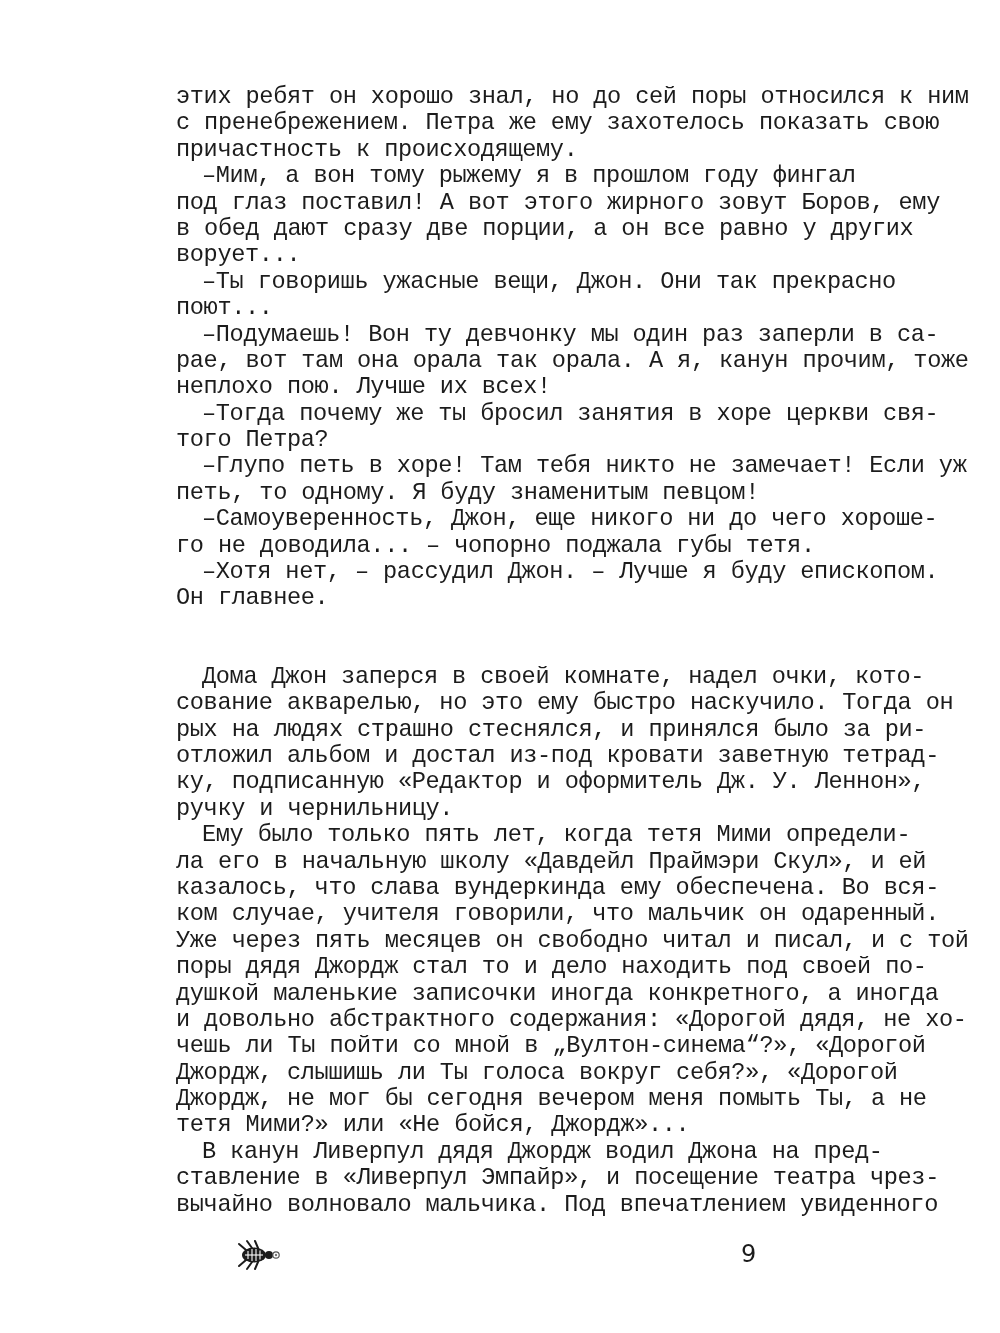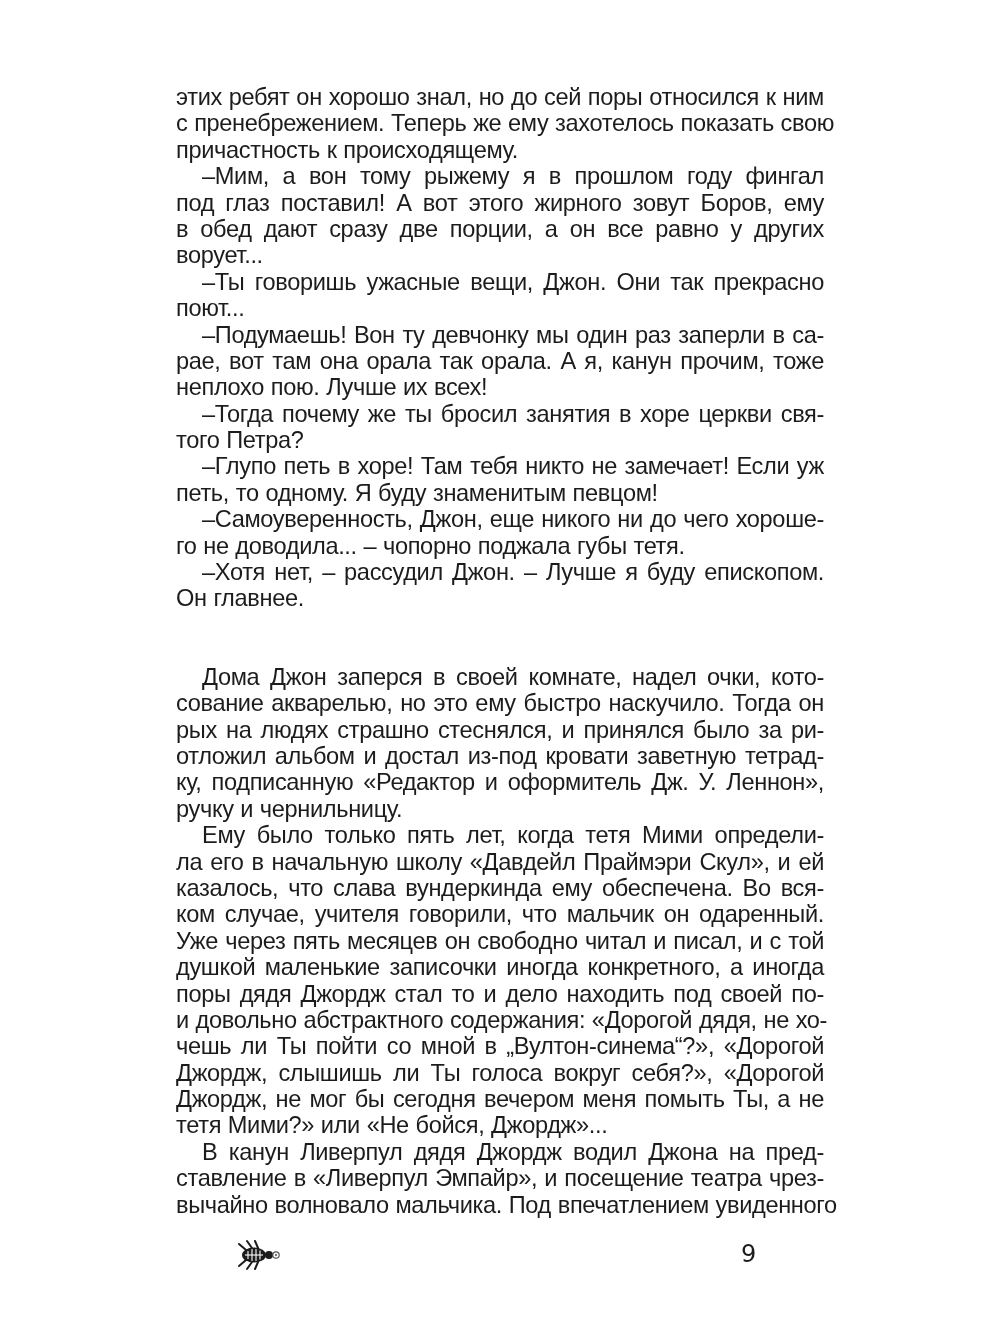--- a/index.html
+++ b/index.html
@@ -2,21 +2,21 @@
 <html><head>
 <meta charset="utf-8">
 <style>
   html, body { margin: 0; padding: 0; background: #ffffff; }
   body { width: 1000px; height: 1333px; position: relative; overflow: hidden; }
   .page {
     position: absolute;
     left: 176px;
     top: 84px;
     width: 648px;
-    font-family: Liberation Sans, sans-serif;
+    font-family: Liberation Mono, monospace;
     font-size: 23.6px;
     line-height: 26.4px;
     color: #1c1c1c;
     text-align: justify;
     letter-spacing: -0.35px;
     word-spacing: 0.5px;
   }
   .line {
     display: block;
     height: 26.4px;
@@ -43,21 +43,21 @@
     font-size: 24px;
     color: #1c1c1c;
   }
 </style>
 </head>
 <body>
 
 <div class="page" id="page-root">
     <div>
       <span class="line">этих ребят он хорошо знал, но до сей поры относился к ним</span>
-      <span class="line">с пренебрежением. Теперь же ему захотелось показать свою</span>
+      <span class="line">с пренебрежением. Петра же ему захотелось показать свою</span>
       <span class="line last">причастность к происходящему.</span>
     </div>
     <div>
       <span class="line indent">–Мим, а вон тому рыжему я в прошлом году фингал</span>
       <span class="line">под глаз поставил! А вот этого жирного зовут Боров, ему</span>
       <span class="line">в обед дают сразу две порции, а он все равно у других</span>
       <span class="line last">ворует...</span>
     </div>
     <div>
       <span class="line indent">–Ты говоришь ужасные вещи, Джон. Они так прекрасно</span>
@@ -92,22 +92,22 @@
       <span class="line">отложил альбом и достал из-под кровати заветную тетрад-</span>
       <span class="line">ку, подписанную «Редактор и оформитель Дж. У. Леннон»,</span>
       <span class="line last">ручку и чернильницу.</span>
     </div>
     <div>
       <span class="line indent">Ему было только пять лет, когда тетя Мими определи-</span>
       <span class="line">ла его в начальную школу «Давдейл Праймэри Скул», и ей</span>
       <span class="line">казалось, что слава вундеркинда ему обеспечена. Во вся-</span>
       <span class="line">ком случае, учителя говорили, что мальчик он одаренный.</span>
       <span class="line">Уже через пять месяцев он свободно читал и писал, и с той</span>
+      <span class="line">поры дядя Джордж стал то и дело находить под своей по-</span>
       <span class="line">душкой маленькие записочки иногда конкретного, а иногда</span>
-      <span class="line">поры дядя Джордж стал то и дело находить под своей по-</span>
       <span class="line">и довольно абстрактного содержания: «Дорогой дядя, не хо-</span>
       <span class="line">чешь ли Ты пойти со мной в „Вултон-синема“?», «Дорогой</span>
       <span class="line">Джордж, слышишь ли Ты голоса вокруг себя?», «Дорогой</span>
       <span class="line">Джордж, не мог бы сегодня вечером меня помыть Ты, а не</span>
       <span class="line last">тетя Мими?» или «Не бойся, Джордж»...</span>
     </div>
     <div>
       <span class="line indent">В канун Ливерпул дядя Джордж водил Джона на пред-</span>
       <span class="line">ставление в «Ливерпул Эмпайр», и посещение театра чрез-</span>
       <span class="line">вычайно волновало мальчика. Под впечатлением увиденного</span>

